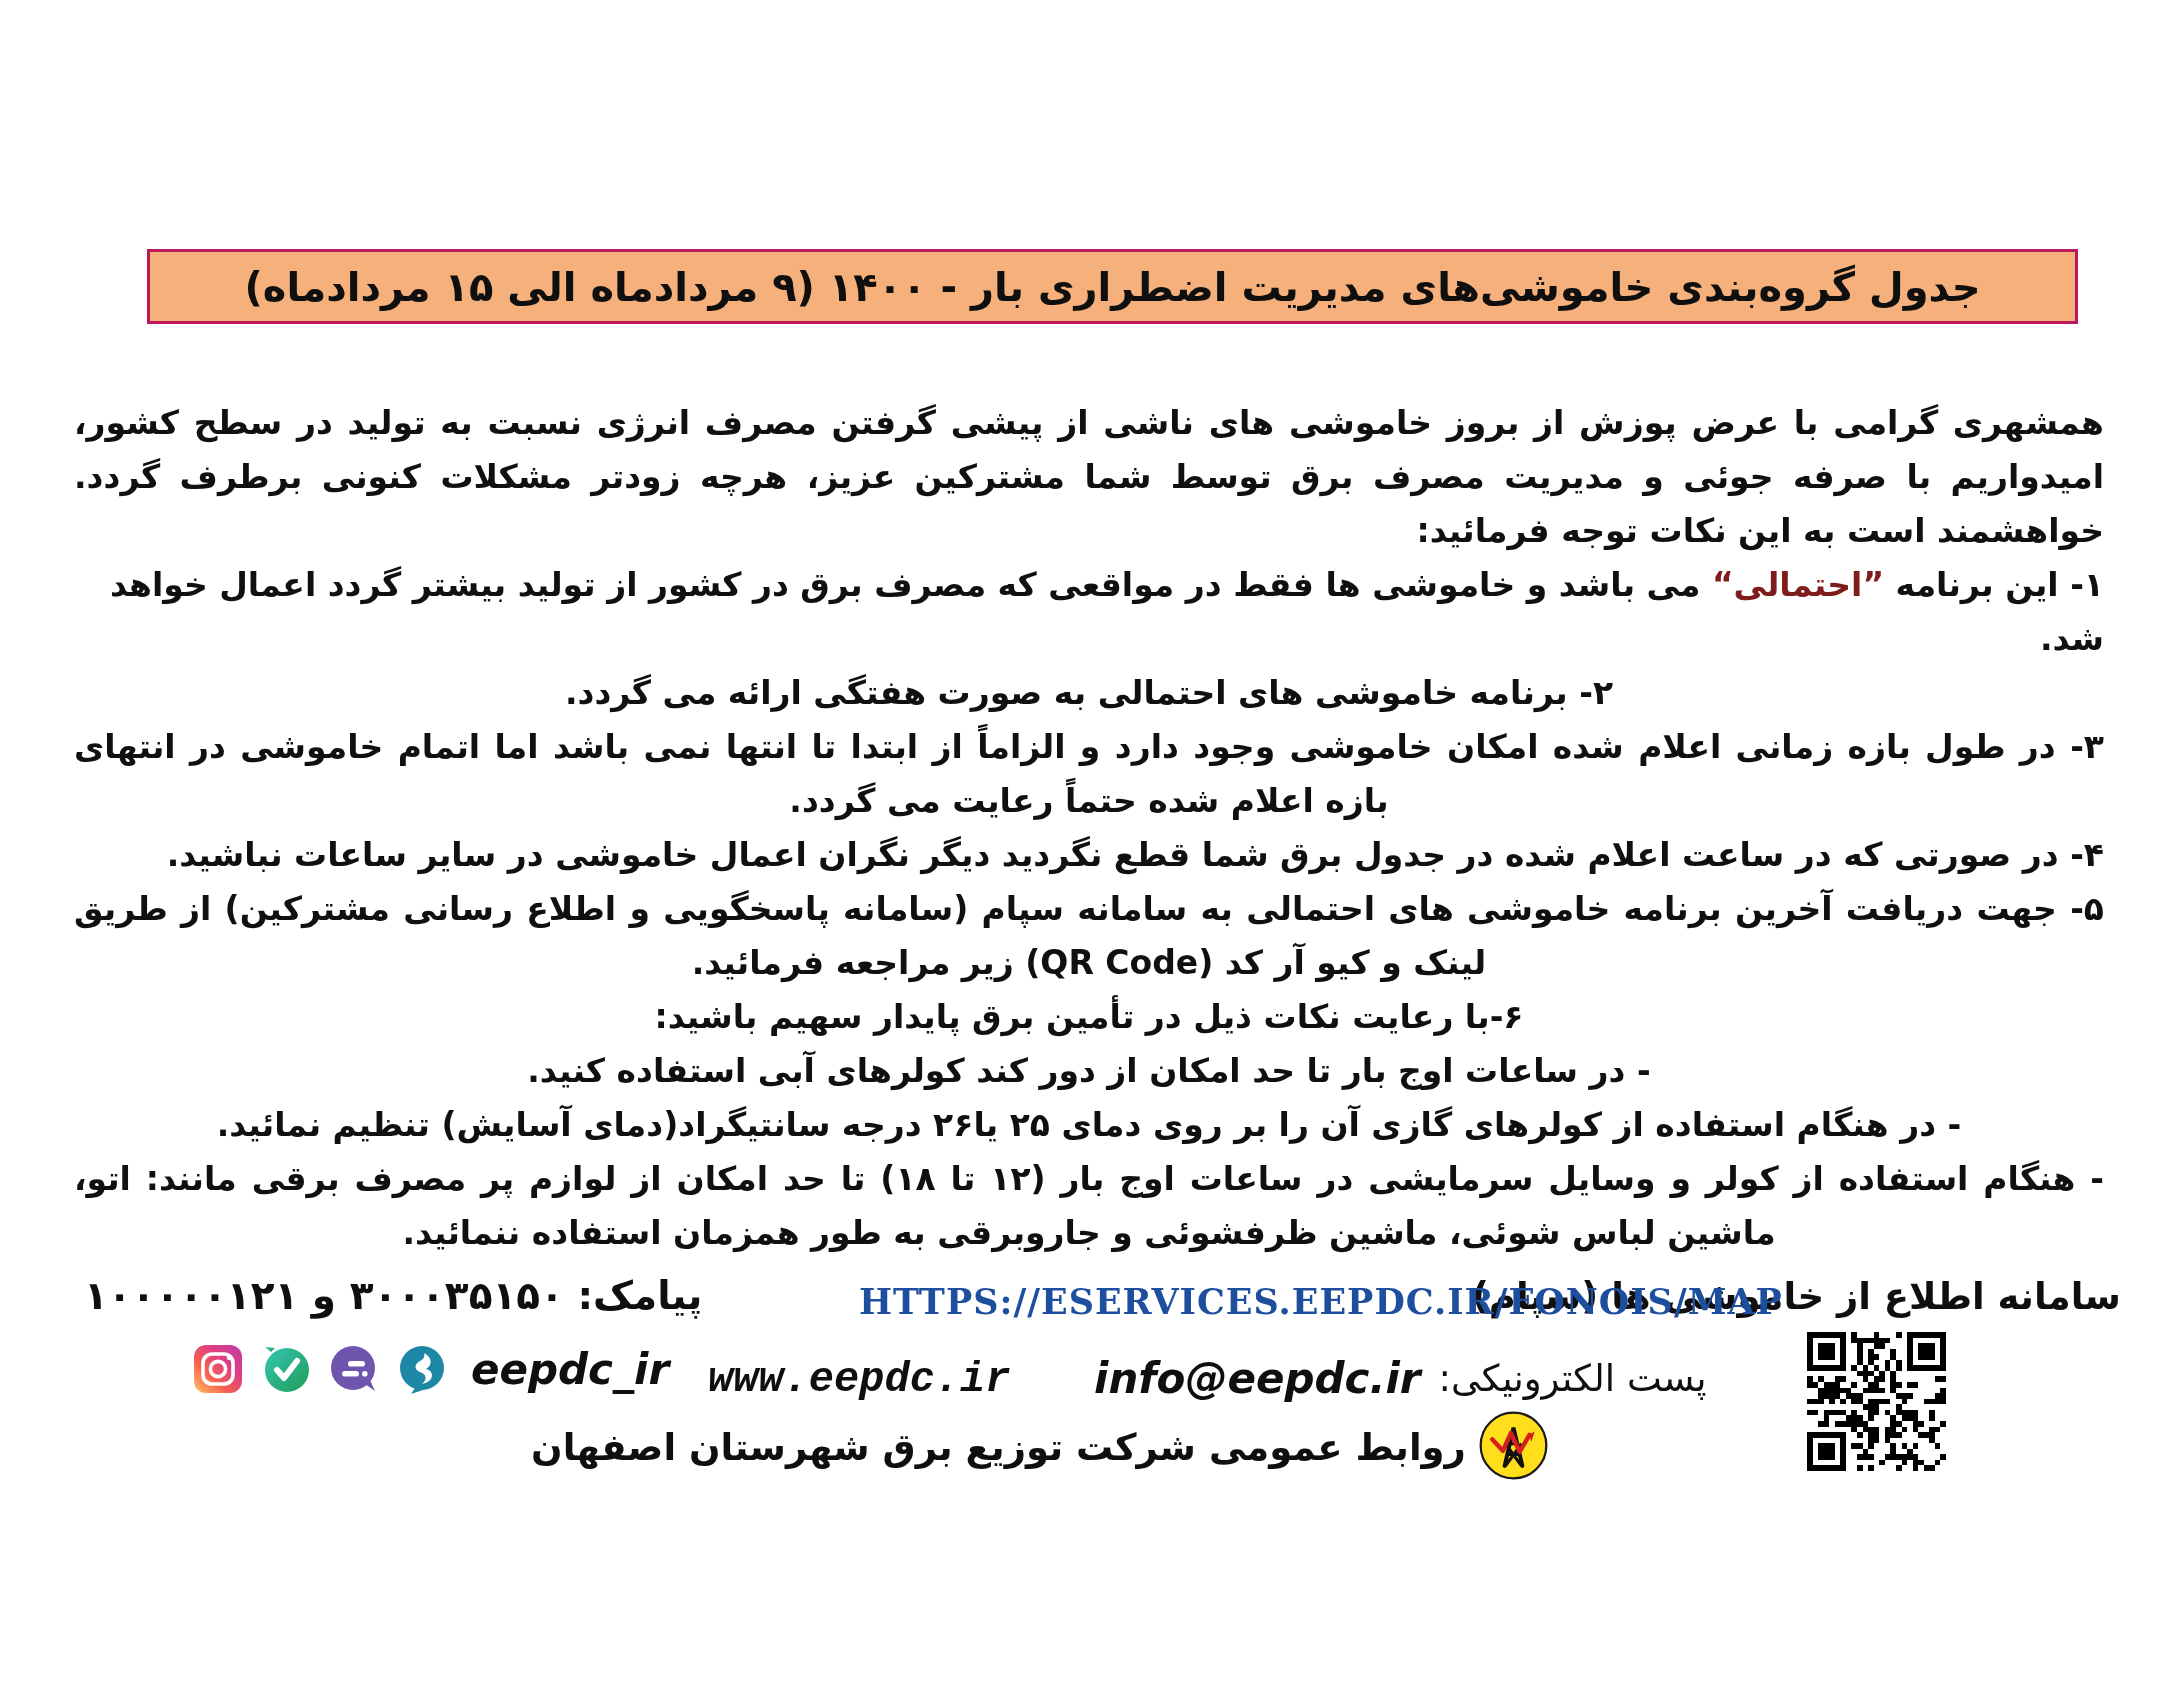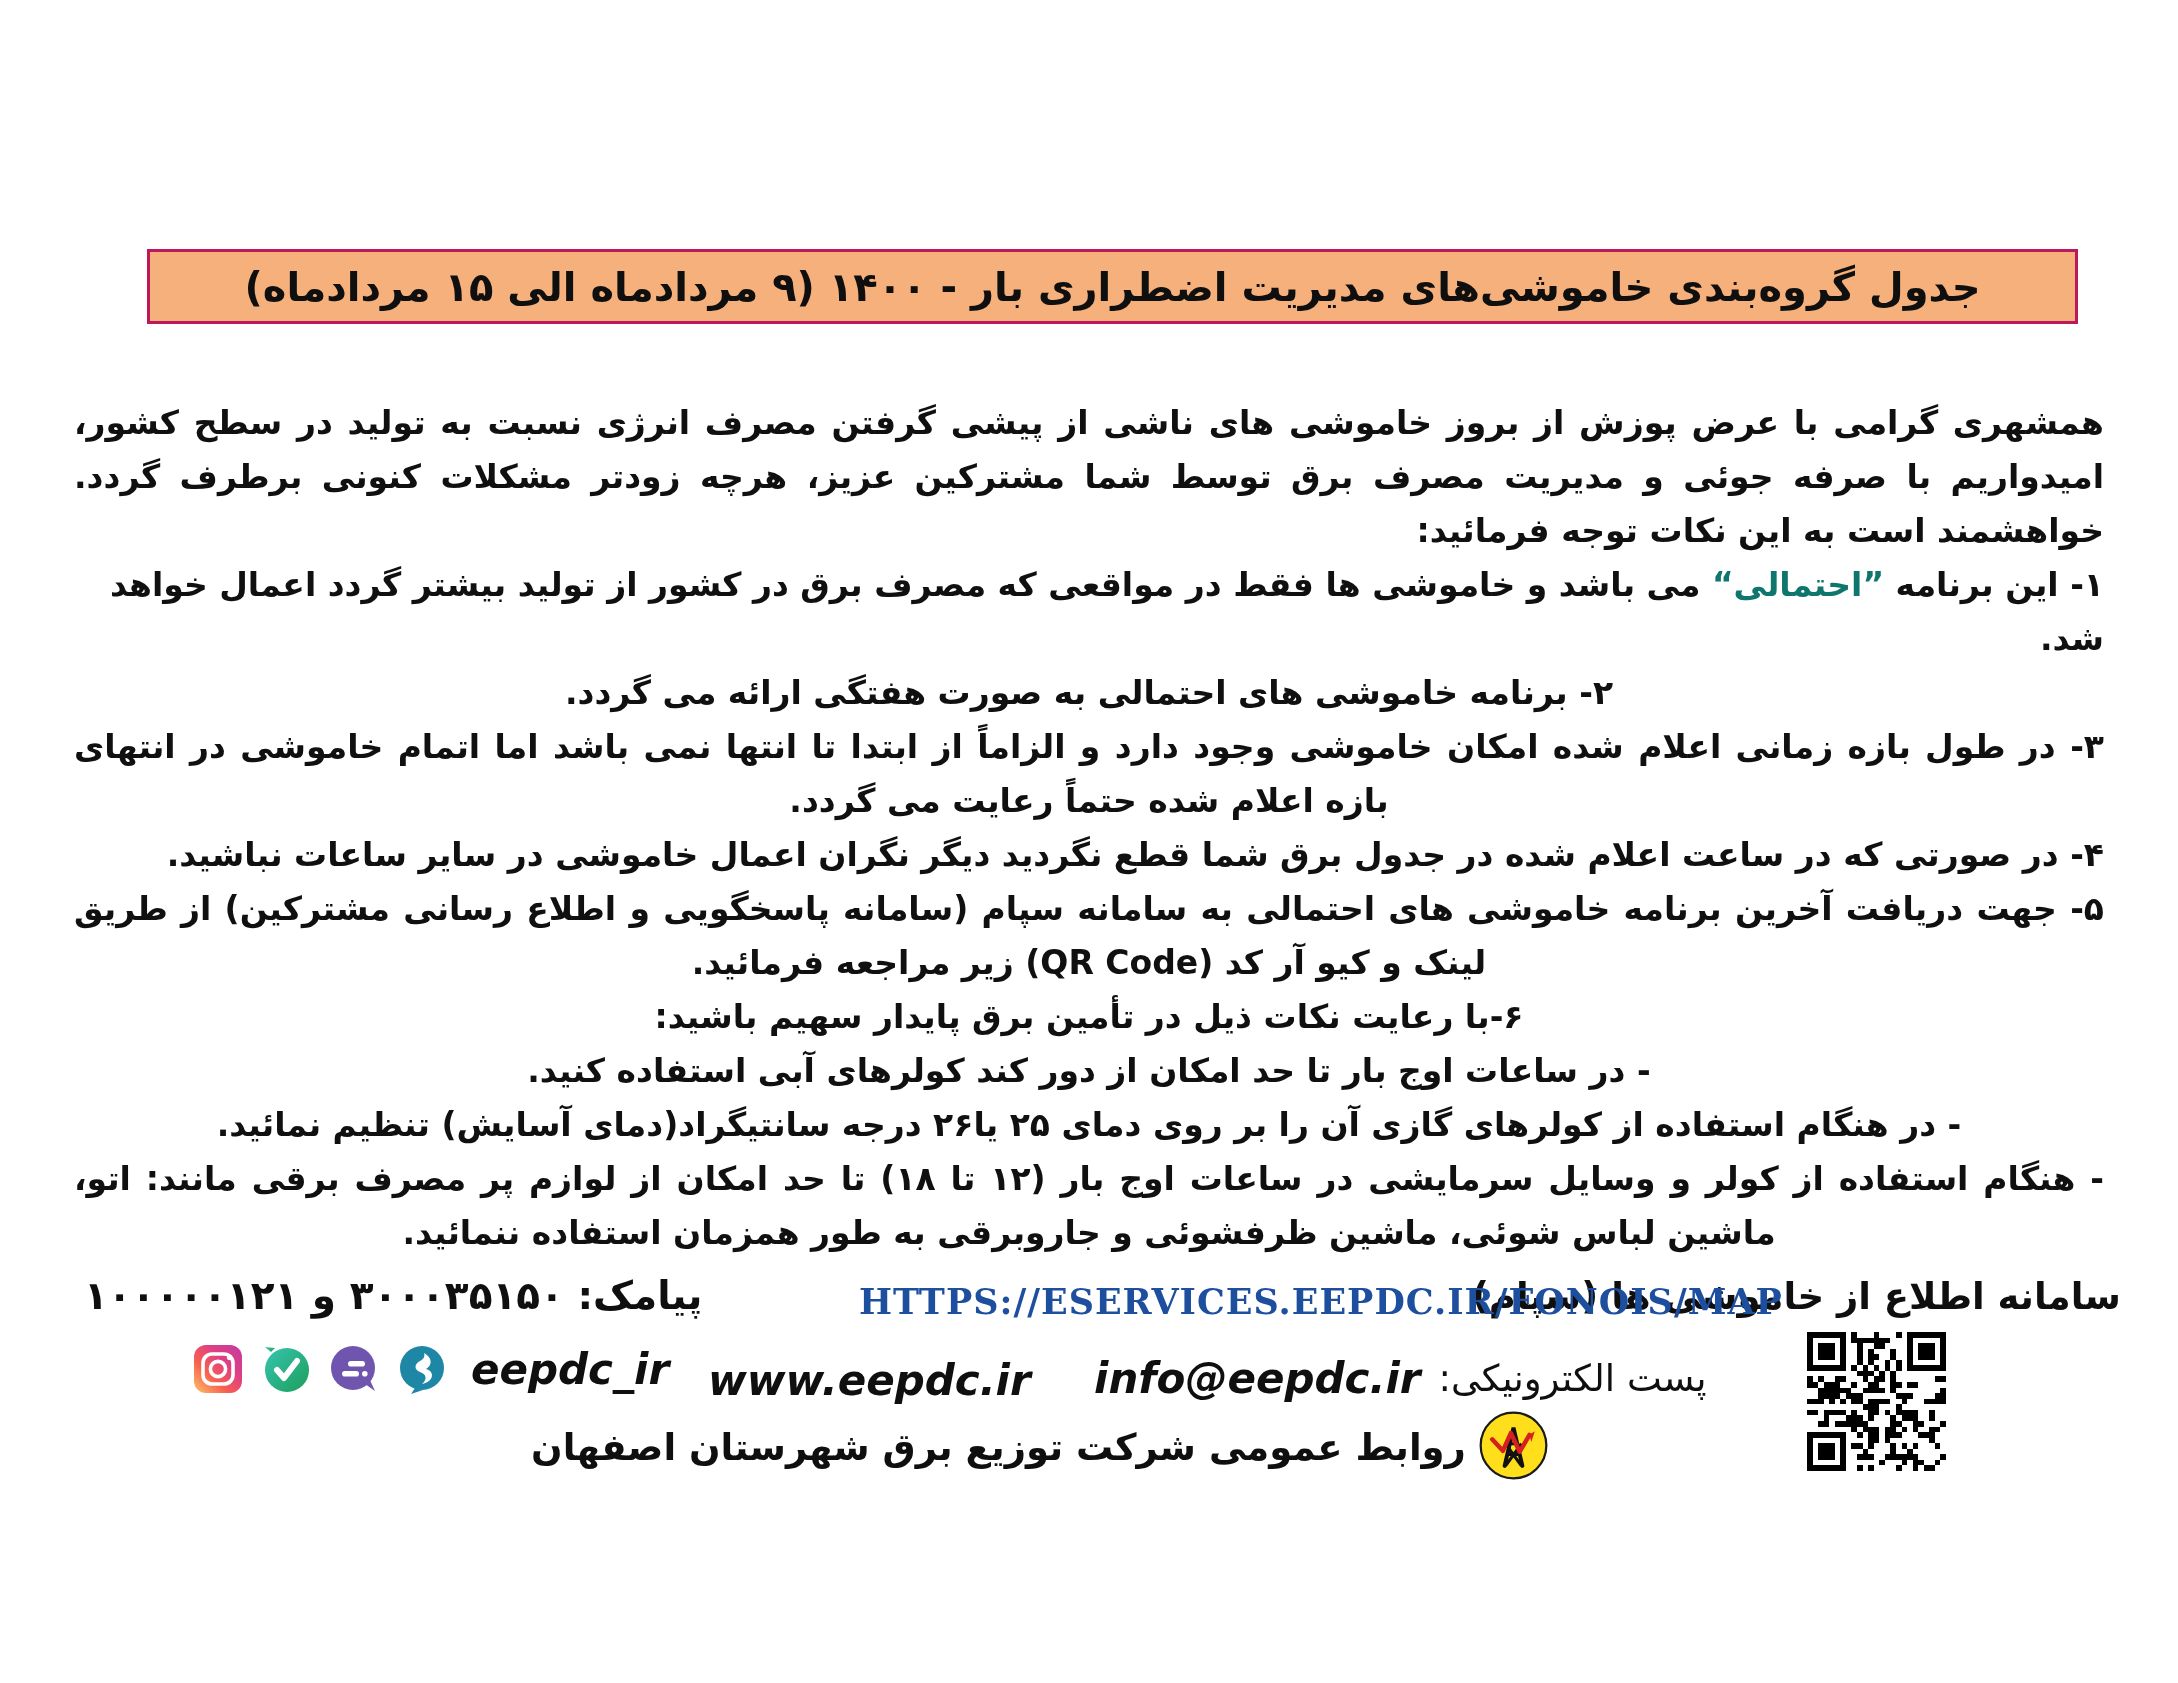--- a/index.html
+++ b/index.html
@@ -17,34 +17,34 @@
   
   .doc{
     position:absolute;left:74px;top:396px;width:2030px;
     direction:rtl;font-size:33px;line-height:54px;font-weight:bold;color:#101010;
   }
   .doc p{margin:0;padding:0;}
   .j  {text-align:justify;}
   .jc {text-align:justify;text-align-last:center;}
   .r  {text-align:right;}
   .c  {text-align:center;}
-  .red{color:#0f766e;}
+  .red{color:#7f1d1d;}
   
   .sapam-label{position:absolute;right:57px;top:1275px;direction:rtl;font-size:37px;font-weight:bold;white-space:nowrap;}
   .url{
     position:absolute;left:859px;top:1281px;
     font-family:"DejaVu Serif",serif;font-variant:small-caps;
     font-size:35px;font-weight:bold;color:#1d4f9e;white-space:nowrap;letter-spacing:1px;
   }
   .sms{position:absolute;left:84px;top:1273px;direction:rtl;font-size:39px;font-weight:bold;white-space:nowrap;}
   
   .socials{position:absolute;left:193px;top:1344px;display:flex;align-items:center;gap:18px;}
   .socials svg{display:block;}
   .handle{font-style:italic;font-weight:bold;font-size:42px;margin-left:6px;white-space:nowrap;}
-  .website{position:absolute;left:708px;top:1356px;font-style:italic;font-weight:bold;font-size:42px;white-space:nowrap;}
+  .website{position:absolute;left:708px;top:1356px;font-style:italic;font-weight:bold;font-size:42px;white-space:nowrap;font-family:Liberation Mono, monospace;}
   .email-group{position:absolute;left:1094px;top:1354px;direction:rtl;display:flex;align-items:center;gap:18px;white-space:nowrap;}
   .email-label{font-size:37px;font-weight:normal;}
   .email{font-style:italic;font-weight:bold;font-size:42px;direction:ltr;}
   .qr{position:absolute;left:1807px;top:1332px;width:139px;height:139px;}
   
   .credit{
     position:absolute;left:644px;top:1412px;width:792px;height:71px;
     direction:rtl;display:flex;align-items:center;justify-content:center;gap:12px;
   }
   .credit-text{font-size:37px;font-weight:bold;white-space:nowrap;}

